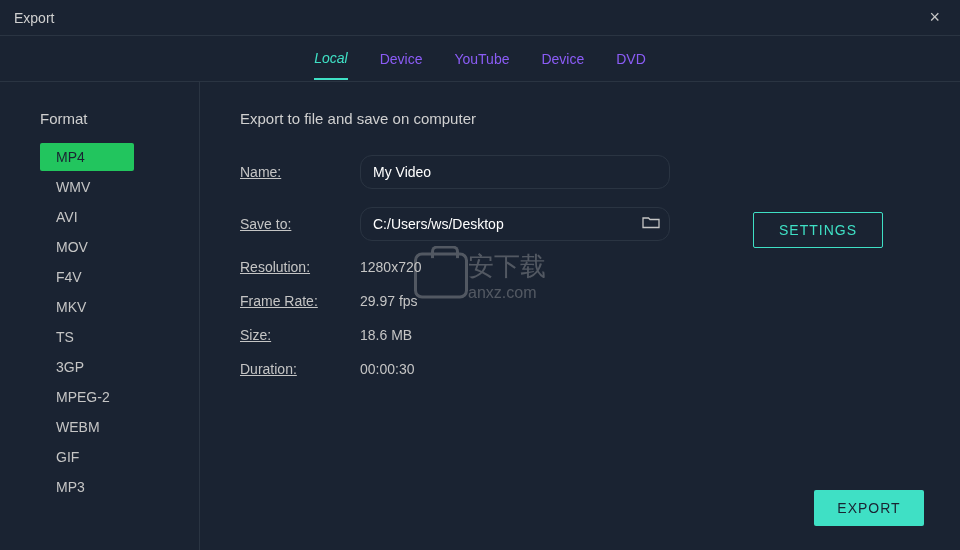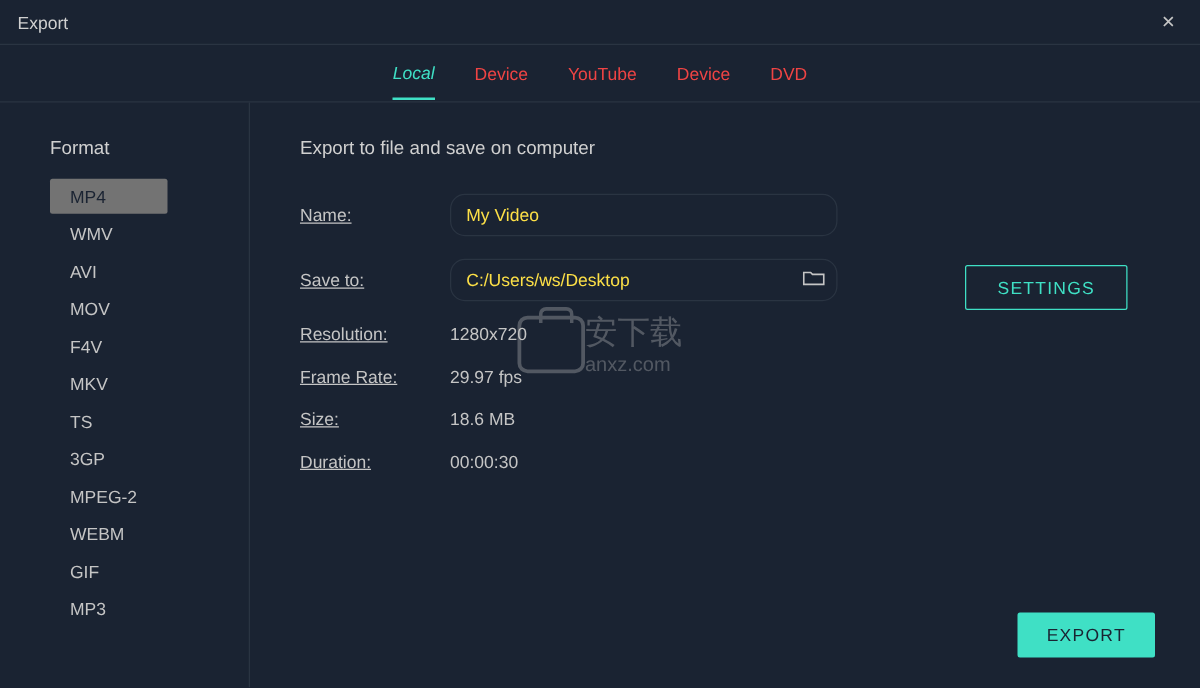--- a/index.html
+++ b/index.html
@@ -31,21 +31,21 @@
     .tabs {
       display: flex;
       gap: 32px;
       padding: 0 40px;
       height: 46px;
       align-items: center;
       border-bottom: 1px solid #2a3442;
       justify-content: center;
     }
     .tab {
-      color: #ef4444;
+      color: #8b5cf6;
       cursor: pointer;
       padding: 12px 0;
       font-size: 14px;
     }
     .tab.active {
       color: #3fe0c5;
       border-bottom: 2px solid #3fe0c5;
       font-style: italic;
     }
     .content {
@@ -65,21 +65,21 @@
     .format-item {
       padding: 6px 16px;
       margin-bottom: 2px;
       cursor: pointer;
       font-size: 14px;
       color: #c5c5c5;
       width: 94px;
       border-radius: 2px;
     }
     .format-item.active {
-      background: #737373;
+      background: #22c55e;
       color: #1a2332;
     }
     .main {
       flex: 1;
       padding: 28px 40px 0 40px;
       position: relative;
     }
     .main-heading {
       font-size: 15px;
       color: #d0d0d0;
@@ -94,21 +94,21 @@
       width: 120px;
       font-size: 14px;
       color: #c5c5c5;
       text-decoration: underline;
     }
     .field-input {
       width: 310px;
       height: 34px;
       background: transparent;
       border: 1px solid #2a3442;
-      color: #fde047;
+      color: #ffffff;
       padding: 14px 12px;
       font-size: 14px;
       border-radius: 12px;
     }
     .field-value {
       font-size: 14px;
       color: #c5c5c5;
     }
     .saveto-wrap {
       position: relative;
@@ -116,21 +116,21 @@
     }
     .folder-icon {
       position: absolute;
       right: 10px;
       top: 50%;
       transform: translateY(-50%);
       cursor: pointer;
     }
     .settings-btn {
       position: absolute;
-      left: 572px;
+      left: 553px;
       top: 130px;
       width: 130px;
       height: 36px;
       border: 1px solid #3fe0c5;
       background: transparent;
       color: #3fe0c5;
       font-size: 14px;
       letter-spacing: 1px;
       cursor: pointer;
       border-radius: 2px;

